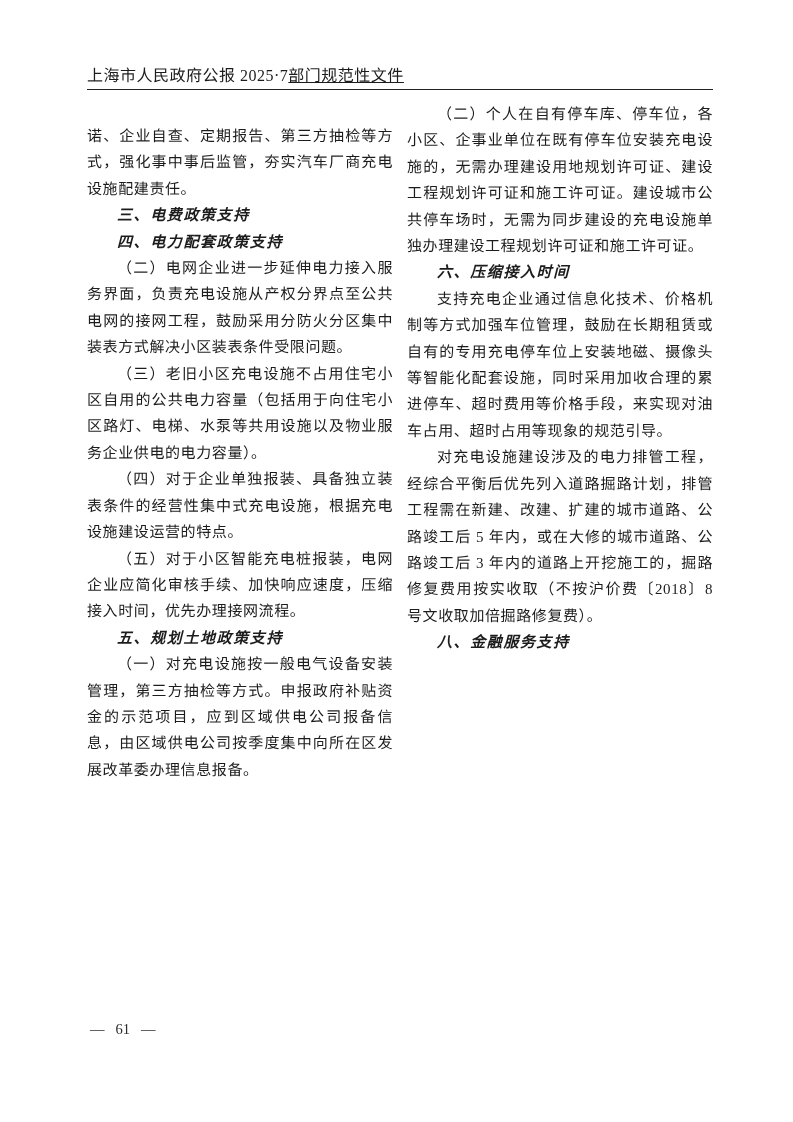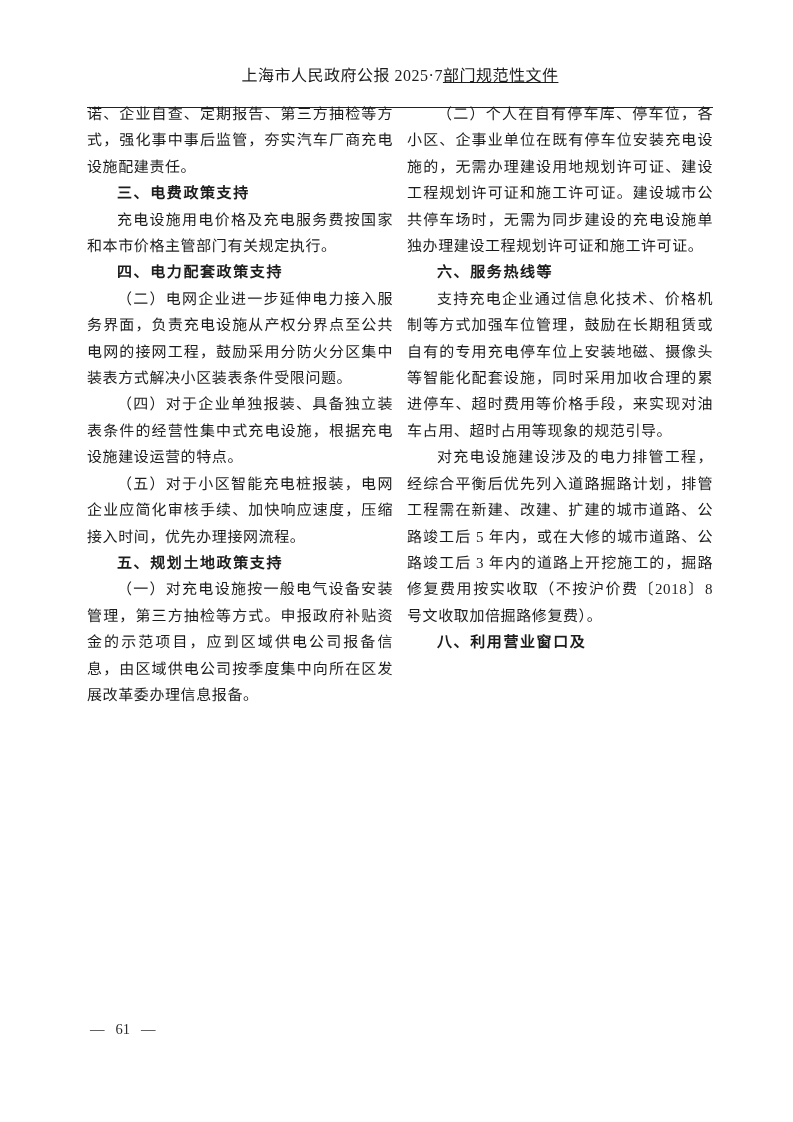--- a/index.html
+++ b/index.html
@@ -15,25 +15,25 @@
     color: #1c1c1c;
     font-family: "Liberation Serif", "DejaVu Serif", serif;
     overflow: hidden;
   }
   .header {
     position: absolute;
     left: 87px;
     top: 62px;
     width: 626px;
     display: flex;
-    justify-content: center;
+    justify-content: flex-start;
     align-items: baseline;
     font-size: 16px;
     letter-spacing: 0.5px;
-    padding-bottom: 21px;
+    padding-bottom: 3px;
     border-bottom: 1.5px solid #222222;
   }
   .header .h-left { white-space: nowrap; }
   .header .h-right { white-space: nowrap; text-decoration: underline; }
   .content {
     position: absolute;
     left: 87px;
     top: 101px;
     width: 626px;
     display: flex;
@@ -46,25 +46,27 @@
     letter-spacing: 0.6px;
     text-align: justify;
     text-justify: inter-ideograph;
   }
   .para {
     margin: 0;
     text-indent: 2em;
   }
   .para.cont {
     text-indent: 0;
+    margin-top: 22px;
   }
   .para.heading {
     font-weight: 700;
     font-family: "Liberation Sans", "DejaVu Sans", sans-serif;
     letter-spacing: 1.6px;
+    font-style: italic;
   }
   .footer-page {
     position: absolute;
     left: 90px;
     top: 1021px;
     font-size: 14.5px;
     color: #2a2a2a;
     display: flex;
     align-items: center;
     gap: 11px;
@@ -79,35 +81,35 @@
   <div class="header">
     <span class="h-left">上海市人民政府公报 2025·7</span>
     <span class="h-right">部门规范性文件</span>
   </div>
 
   <div class="content">
 
     <div class="column">
       <p class="para cont">诺、企业自查、定期报告、第三方抽检等方式，强化事中事后监管，夯实汽车厂商充电设施配建责任。</p>
       <p class="para heading">三、电费政策支持</p>
-      <p class="para">充电设施用电价格及充电服务费按国家和本市价格主管部门有关规定执行。</p>
       <p class="para heading">四、电力配套政策支持</p>
       <p class="para">（二）电网企业进一步延伸电力接入服务界面，负责充电设施从产权分界点至公共电网的接网工程，鼓励采用分防火分区集中装表方式解决小区装表条件受限问题。</p>
+      <p class="para">（三）老旧小区充电设施不占用住宅小区自用的公共电力容量（包括用于向住宅小区路灯、电梯、水泵等共用设施以及物业服务企业供电的电力容量）。</p>
       <p class="para">（四）对于企业单独报装、具备独立装表条件的经营性集中式充电设施，根据充电设施建设运营的特点。</p>
       <p class="para">（五）对于小区智能充电桩报装，电网企业应简化审核手续、加快响应速度，压缩接入时间，优先办理接网流程。</p>
       <p class="para heading">五、规划土地政策支持</p>
       <p class="para">（一）对充电设施按一般电气设备安装管理，第三方抽检等方式。申报政府补贴资金的示范项目，应到区域供电公司报备信息，由区域供电公司按季度集中向所在区发展改革委办理信息报备。</p>
     </div>
 
     <div class="column">
       <p class="para">（二）个人在自有停车库、停车位，各小区、企事业单位在既有停车位安装充电设施的，无需办理建设用地规划许可证、建设工程规划许可证和施工许可证。建设城市公共停车场时，无需为同步建设的充电设施单独办理建设工程规划许可证和施工许可证。</p>
-      <p class="para heading">六、服务热线等</p>
+      <p class="para heading">六、压缩接入时间</p>
       <p class="para">支持充电企业通过信息化技术、价格机制等方式加强车位管理，鼓励在长期租赁或自有的专用充电停车位上安装地磁、摄像头等智能化配套设施，同时采用加收合理的累进停车、超时费用等价格手段，来实现对油车占用、超时占用等现象的规范引导。</p>
       <p class="para">对充电设施建设涉及的电力排管工程，经综合平衡后优先列入道路掘路计划，排管工程需在新建、改建、扩建的城市道路、公路竣工后 5 年内，或在大修的城市道路、公路竣工后 3 年内的道路上开挖施工的，掘路修复费用按实收取（不按沪价费〔2018〕8 号文收取加倍掘路修复费）。</p>
-      <p class="para heading">八、利用营业窗口及</p>
+      <p class="para heading">八、金融服务支持</p>
     </div>
 
   </div>
 
   <div class="footer-page">
     <span class="dash">—</span>
     <span class="num">61</span>
     <span class="dash">—</span>
   </div>
 

